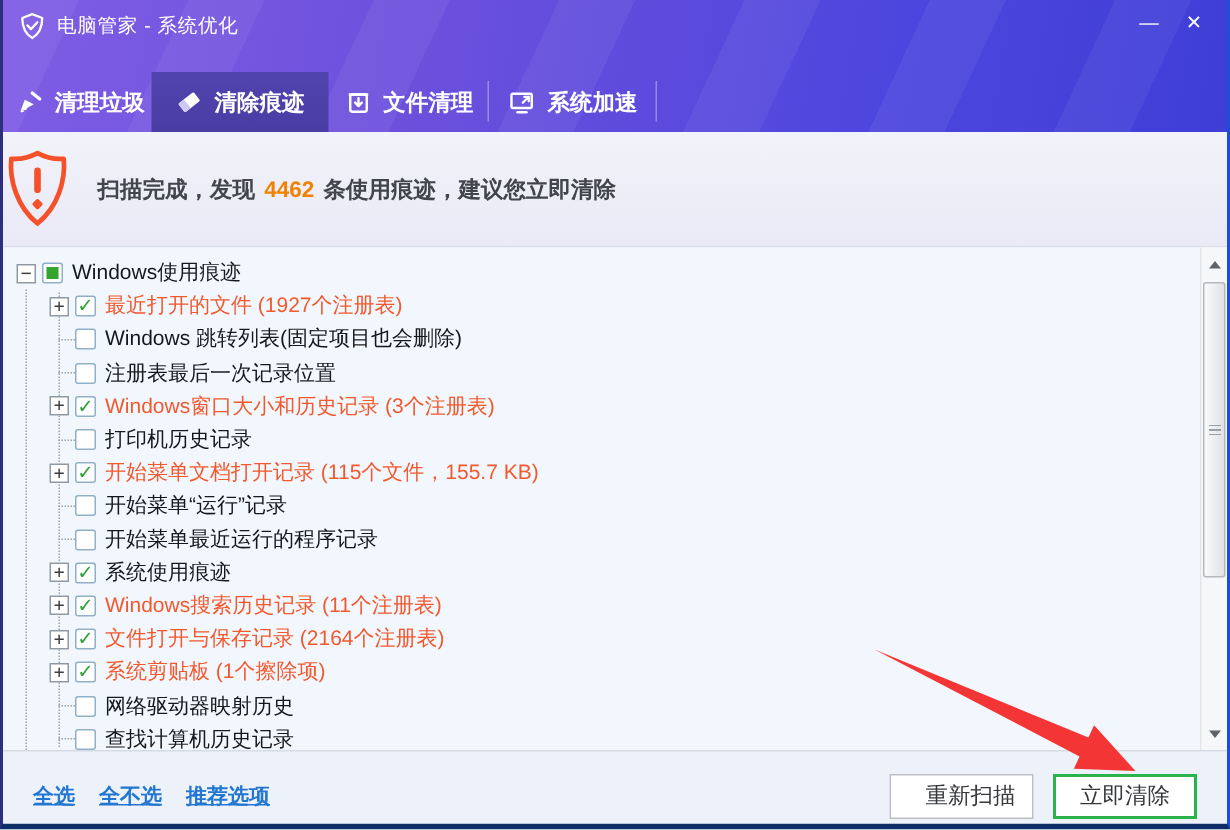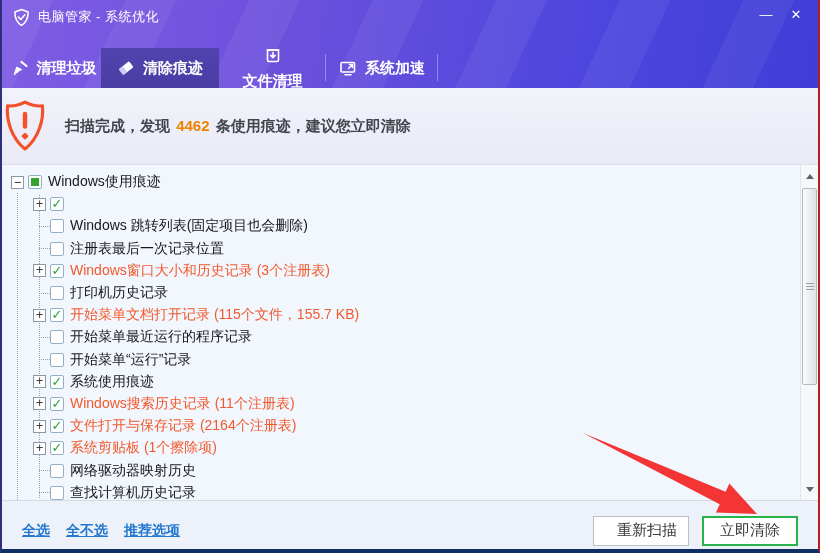--- a/index.html
+++ b/index.html
@@ -1,38 +1,38 @@
 <!DOCTYPE html>
 <html><head>
 <meta charset="utf-8">
 <style>
   * { margin:0; padding:0; box-sizing:border-box; }
   html,body { width:820px; height:553px; background:#fff; }
   body { font-family:"Liberation Sans","DejaVu Sans",sans-serif; }
 
   .window { position:relative; width:820px; height:553px; overflow:hidden;
-    border-left:2px solid #2c2f7d; border-right:2px solid #b91c1c; border-bottom:4px solid #0d2f66;
+    border-left:2px solid #2c2f7d; border-right:2px solid #1d4ed8; border-bottom:4px solid #0d2f66;
     background:#f2f7fd; }
 
   
   .header { position:absolute; top:0; left:0; right:0; height:88px;
     background:
       repeating-linear-gradient(115deg, rgba(255,255,255,0.055) 0 46px, rgba(255,255,255,0) 46px 112px),
       linear-gradient(100deg,#7f5de4 0%,#6b50dc 35%,#4d46de 72%,#3e3ed6 100%); }
   .titlebar { height:34px; display:flex; align-items:center; padding:0 10px; }
   .app-shield { width:19px; height:19px; display:inline-flex; }
   .title { color:#fff; font-size:13px; margin-left:7px; letter-spacing:0.5px; }
   .win-controls { margin-left:auto; display:flex; gap:6px; margin-top:-4px; }
   .win-btn { color:#fff; width:24px; height:22px; text-align:center; font-size:13px; line-height:22px; cursor:pointer; }
 
   .tabbar { position:absolute; top:48px; left:0; right:0; height:40px; display:flex; padding-left:4px; }
   .tab { display:flex; align-items:center; justify-content:center; gap:8px; color:#fff;
     font-size:15px; font-weight:bold; position:relative; cursor:pointer; }
   .tab.t0 { width:95px; } .tab.t1 { width:118px; } .tab.t2 { width:107px; }
-  .tab.t3 { width:107px;flex-direction:column; } .tab.t4 { width:112px; }
+  .tab.t3 { width:107px; } .tab.t4 { width:112px; }
   .tab.active { background:linear-gradient(#5144af,#493ca3);text-align:center; }
   .tab.sep-after::after { content:""; position:absolute; right:0; top:6px; height:27px; width:1px;
     background:rgba(255,255,255,0.35); }
   .tab-icon { display:inline-flex; width:18px; height:18px; }
 
   
   .banner { position:absolute; top:88px; left:0; right:0; height:77px;
     background:linear-gradient(#f2f2fa,#e9eaf6); border-bottom:1px solid #dcdfe9;
     display:flex; align-items:center; }
   .banner-icon { width:46px; height:56px; flex:0 0 auto; }
@@ -173,20 +173,21 @@
     <div class="tree-row root">
           <span class="expander">−</span>
           <span class="checkbox partial">
             <span class="partial-inner"></span>
           </span>
           <span class="label">Windows使用痕迹</span>
         </div>
         <div class="tree-row child">
           <span class="expander">+</span>
           <span class="checkbox checked">✓</span>
+          <span class="label orange">最近打开的文件 (1927个注册表)</span>
         </div>
         <div class="tree-row child">
           <span class="stub"></span>
           <span class="checkbox unchecked"></span>
           <span class="label">Windows 跳转列表(固定项目也会删除)</span>
         </div>
         <div class="tree-row child">
           <span class="stub"></span>
           <span class="checkbox unchecked"></span>
           <span class="label">注册表最后一次记录位置</span>
@@ -202,26 +203,26 @@
           <span class="label">打印机历史记录</span>
         </div>
         <div class="tree-row child">
           <span class="expander">+</span>
           <span class="checkbox checked">✓</span>
           <span class="label orange">开始菜单文档打开记录 (115个文件，155.7 KB)</span>
         </div>
         <div class="tree-row child">
           <span class="stub"></span>
           <span class="checkbox unchecked"></span>
+          <span class="label">开始菜单“运行”记录</span>
+        </div>
+        <div class="tree-row child">
+          <span class="stub"></span>
+          <span class="checkbox unchecked"></span>
           <span class="label">开始菜单最近运行的程序记录</span>
-        </div>
-        <div class="tree-row child">
-          <span class="stub"></span>
-          <span class="checkbox unchecked"></span>
-          <span class="label">开始菜单“运行”记录</span>
         </div>
         <div class="tree-row child">
           <span class="expander">+</span>
           <span class="checkbox checked">✓</span>
           <span class="label">系统使用痕迹</span>
         </div>
         <div class="tree-row child">
           <span class="expander">+</span>
           <span class="checkbox checked">✓</span>
           <span class="label orange">Windows搜索历史记录 (11个注册表)</span>

